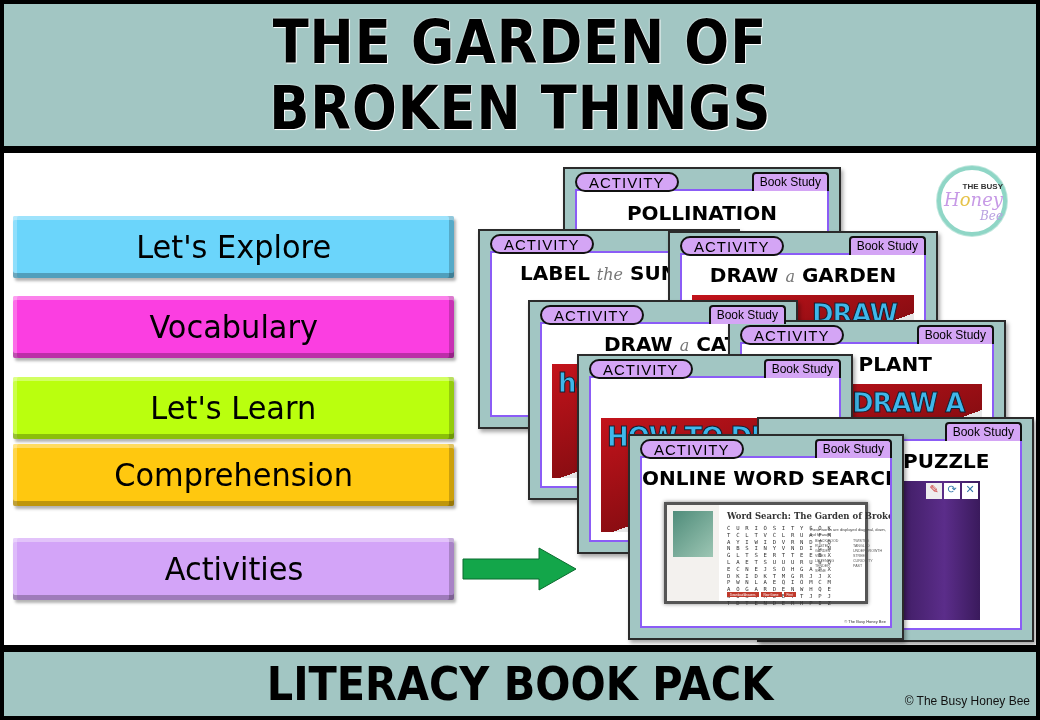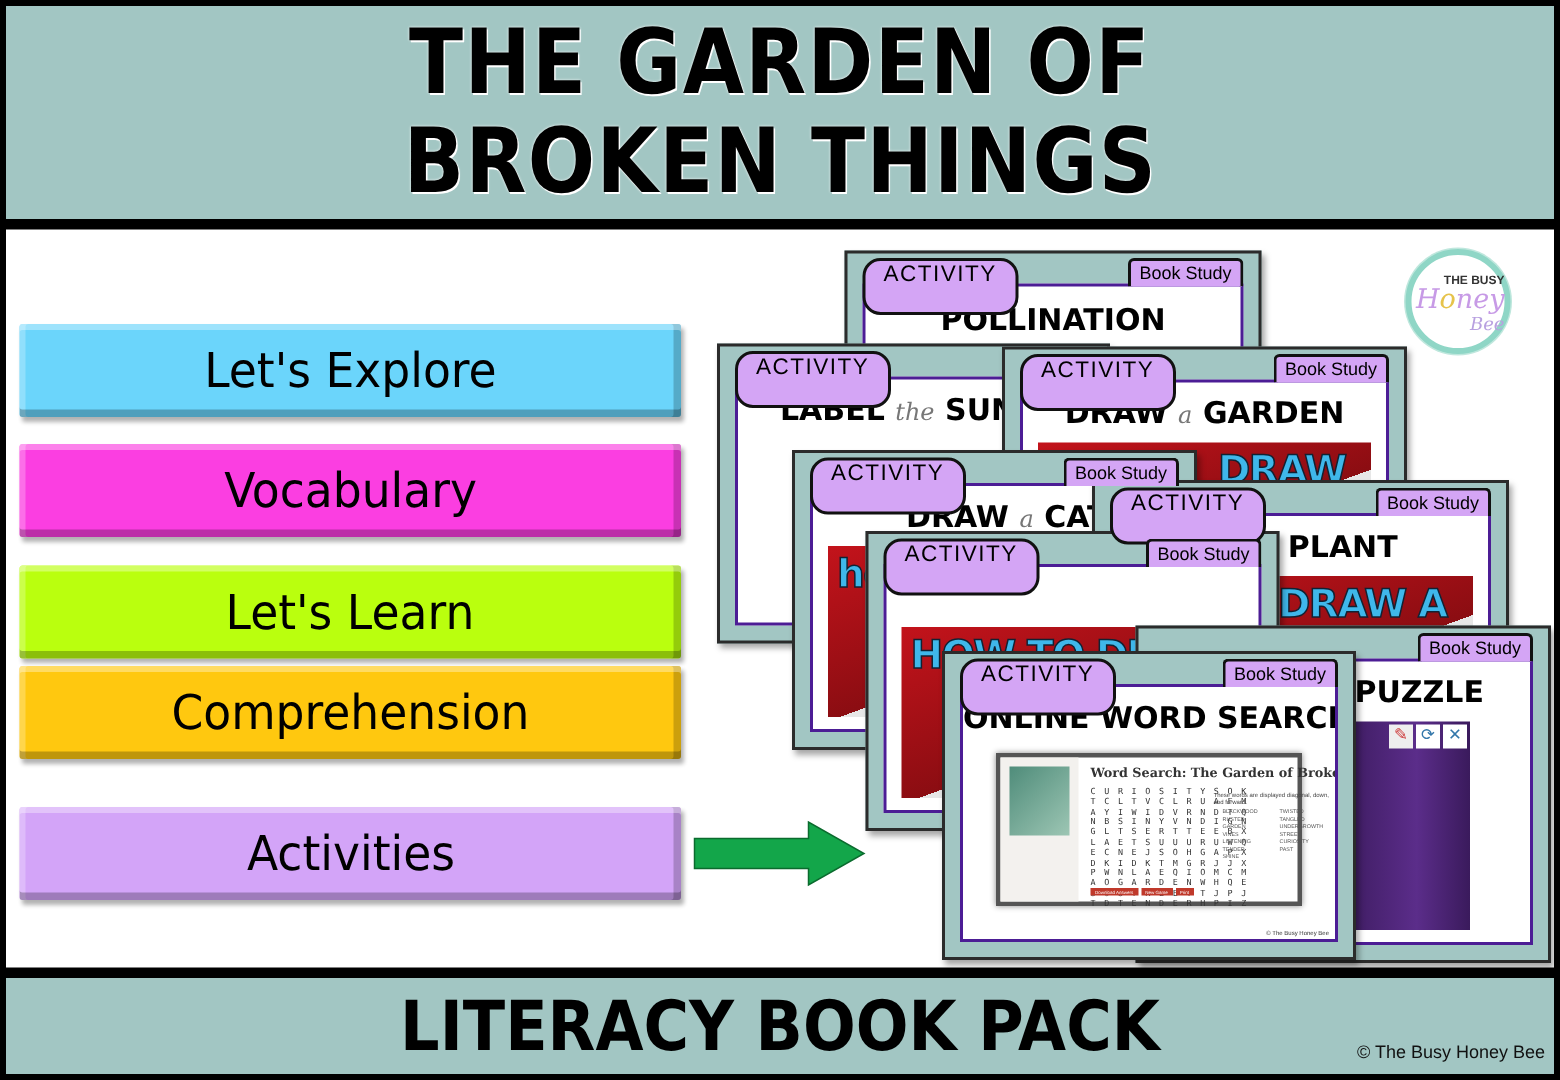--- a/index.html
+++ b/index.html
@@ -10,22 +10,22 @@
   .footer { position: absolute; left: 4px; top: 652px; width: 1032px; height: 64px; background: #a2c6c3; }
   .footer .title { position: absolute; left: 0; right: 0; top: 6px; text-align: center; font-family: "DejaVu Sans", sans-serif; font-weight: bold; font-size: 46px; line-height: 52px; transform: scaleX(0.9); }
   .footer .copy { position: absolute; right: 6px; bottom: 8px; font-size: 12px; color: #111; }
 
   .nav-btn { position: absolute; left: 13px; width: 441px; height: 62px; border-radius: 2px; display: flex; align-items: center; justify-content: center; font-family: "DejaVu Sans", sans-serif; font-size: 32px; color: #000; box-shadow: inset 0 -5px 0 rgba(0,0,0,0.25), inset 0 4px 0 rgba(255,255,255,0.35), inset 4px 0 0 rgba(255,255,255,0.25), inset -5px 0 0 rgba(0,0,0,0.2), 2px 3px 3px rgba(0,0,0,0.3); cursor: pointer; }
   .nav-btn span { transform: scaleX(0.95); }
 
   .arrow { position: absolute; left: 461px; top: 547px; width: 117px; height: 44px; }
 
   .card { position: absolute; background: #a2c6c3; border: 2px solid #2b2b2b; box-shadow: 2px 3px 4px rgba(0,0,0,0.35); }
-  .card .inner { position: absolute; left: 10px; top: 20px; right: 10px; bottom: 10px; background: #fff; border: 2px solid #4c1d95; overflow: hidden; }
-  .card .tag { position: absolute; left: 10px; top: 3px; height: 38px; padding: 0 12px; background: #d4a5f5; border: 2px solid #111; border-radius: 12px; font-size: 15px; line-height: 18px; letter-spacing: 1px; z-index: 2; }
+  .card .inner { position: absolute; left: 10px; top: 20px; right: 10px; bottom: 10px; background: #fff; border: 2px solid #8b5cf6; overflow: hidden; }
+  .card .tag { position: absolute; left: 10px; top: 3px; height: 20px; padding: 0 12px; background: #d4a5f5; border: 2px solid #111; border-radius: 12px; font-size: 15px; line-height: 18px; letter-spacing: 1px; z-index: 2; }
   .card .book { position: absolute; right: 10px; top: 3px; height: 19px; padding: 0 6px; background: #d4a5f5; border: 2px solid #111; border-bottom: none; border-radius: 4px 4px 0 0; font-size: 12px; line-height: 17px; z-index: 2; }
   .card .ctitle { position: absolute; left: 0; right: 0; top: 8px; text-align: center; font-weight: bold; font-size: 20px; white-space: nowrap; font-family: "DejaVu Sans", sans-serif; }
   .card .ctitle .small { font-weight: normal; font-family: "DejaVu Serif", serif; font-style: italic; color: #777; font-size: 16px; }
   .card .img { position: absolute; left: 10px; right: 10px; top: 40px; bottom: 8px; }
   .red-img { background: linear-gradient(160deg, #c3131b 0%, #8b0d12 60%, #e7e7e7 60%, #e7e7e7 100%); }
   .howto { position: absolute; top: 4px; left: 6px; font-weight: bold; font-size: 26px; color: #3fb7ea; -webkit-text-stroke: 1px #123; font-family: "DejaVu Sans", sans-serif; letter-spacing: -1px; }
   .puzzle-img { background: linear-gradient(90deg, #3a1a5c, #5b2d8a 60%, #3a1a5c); }
 
   .ws-panel { position: absolute; left: 22px; right: 22px; top: 44px; bottom: 22px; border: 3px solid #555; background: #fff; box-shadow: 0 0 4px #888; }
   .ws-cover { position: absolute; left: 6px; top: 6px; width: 40px; height: 46px; background: linear-gradient(135deg, #4f8c7a, #9dc6b4); }

